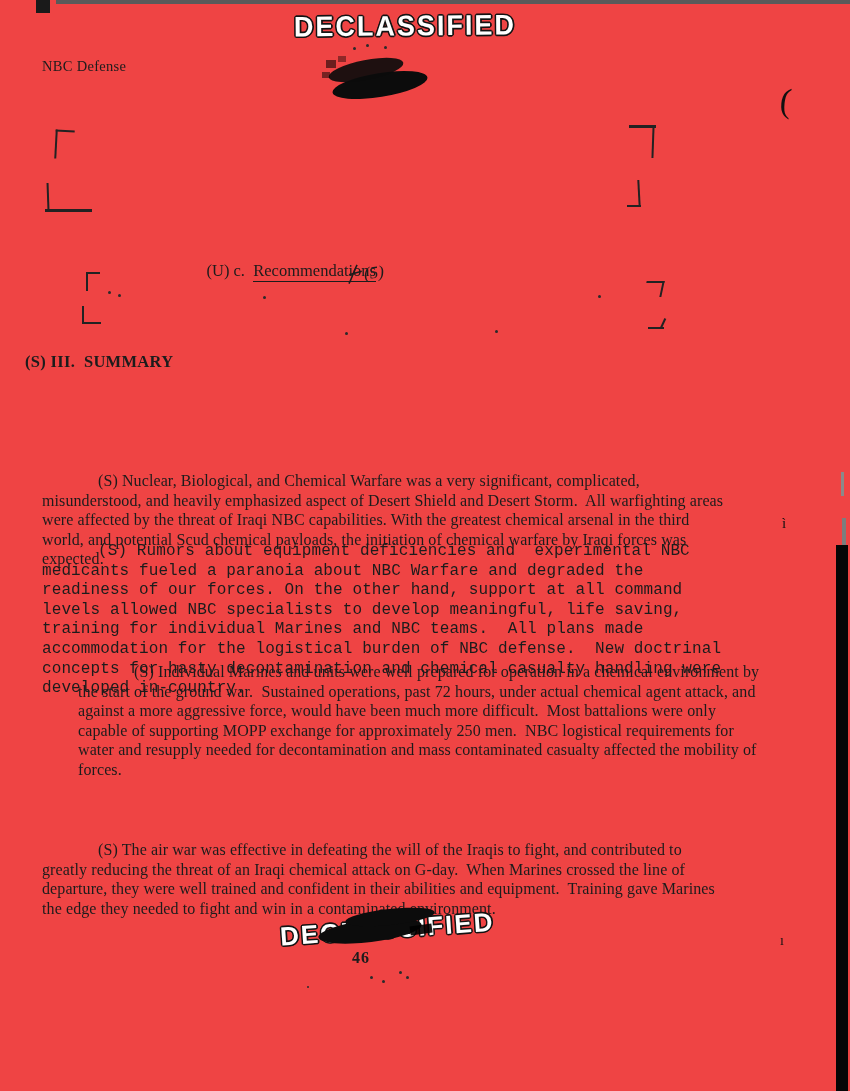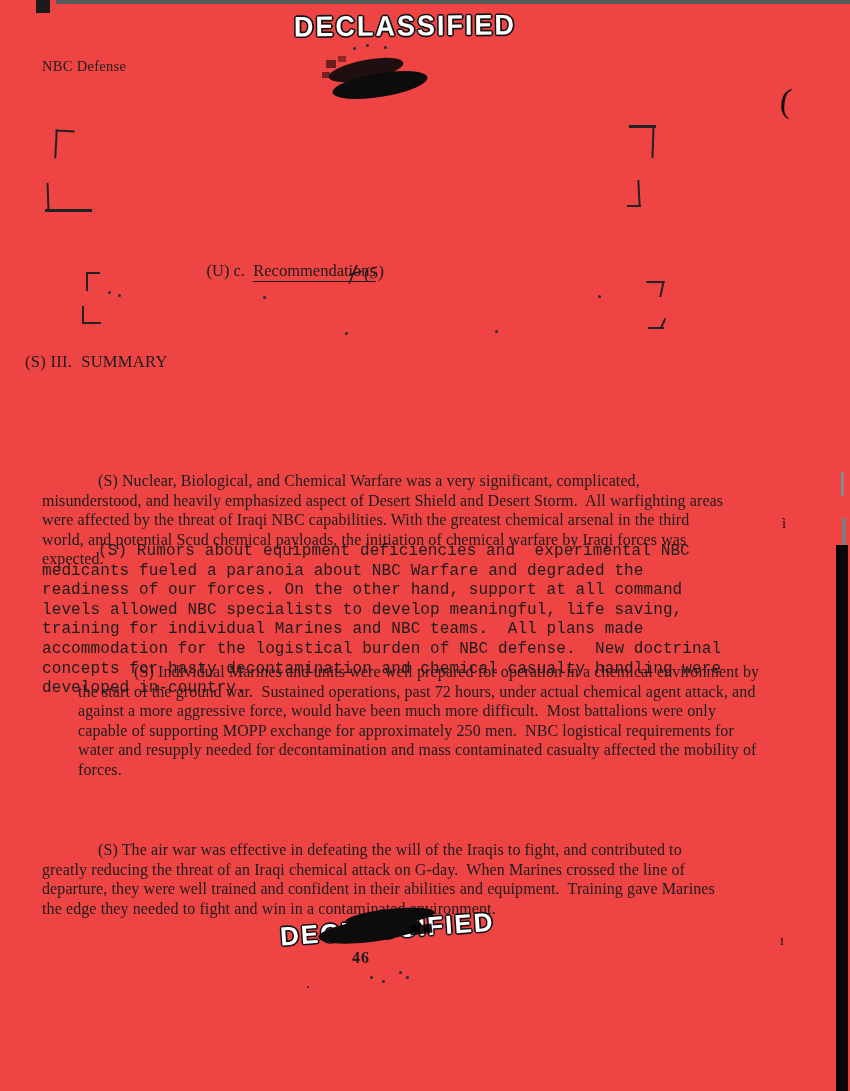--- a/index.html
+++ b/index.html
@@ -55,21 +55,21 @@
   .b2-br-t{left:662px;top:318px;width:2px;height:11px;background:#222;transform:rotate(25deg);}
 
   .paren-lg{left:780px;top:82px;font-size:34px;transform:rotate(6deg);color:#111;}
   .paren-sm{left:782px;top:515px;font-size:15px;color:#111;}
   .tick-sm{left:780px;top:933px;font-size:14px;color:#111;}
 
   
   .section-c{left:190px;top:241px;font-size:16.5px;white-space:pre;}
   .u{border-bottom:1px solid #1c1c1c;padding-bottom:1px;}
   .hand-mark{left:346px;top:263px;font-size:17px;font-style:italic;transform:rotate(-6deg);white-space:nowrap;}
-  .summary-heading{left:25px;top:352px;font-size:16.5px;white-space:pre;letter-spacing:0.3px;}
+  .summary-heading{left:25px;top:352px;font-size:16.5px;white-space:pre;letter-spacing:0.3px;font-weight:bold;}
   .general-heading{left:92px;top:388px;font-size:16.5px;white-space:pre;}
 
   .para{
     left:42px;width:682px;
     font-size:16px;line-height:19.6px;
     text-indent:56px;
     white-space:pre-wrap;
     letter-spacing:0.1px;
   }
   .p1{top:427px;margin-top:44px;} .p2{top:542px;font-family:Liberation Mono, monospace;} .p3{top:662px;margin-left:36px;} .p4{top:840px;}

